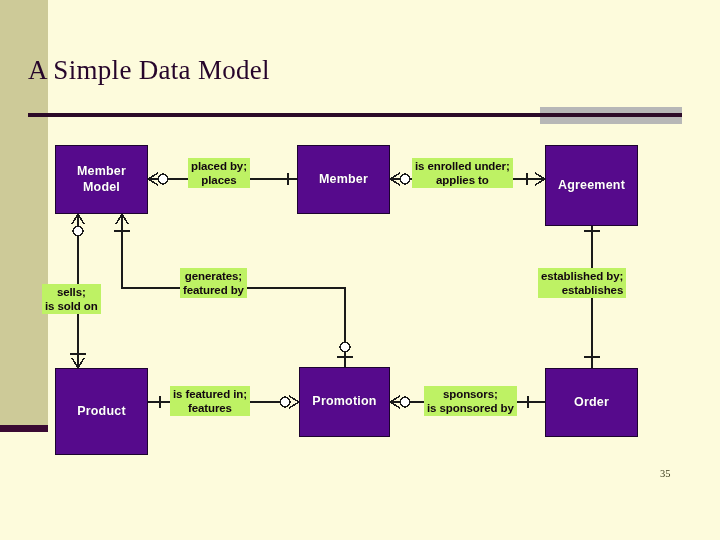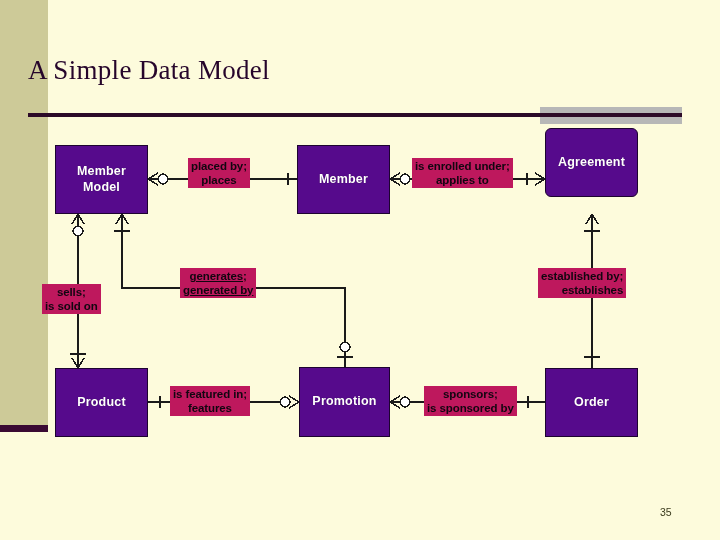--- a/index.html
+++ b/index.html
@@ -65,31 +65,31 @@
   }
   .entity span{display:block;}
   
   .rel-label{
     position:absolute;
     font-size:11.5px;
     font-weight:bold;
     color:#120610;
     text-align:center;
     line-height:1.22;
-    background:#be185d;
+    background:#bef264;
     padding:1px 3px;
     white-space:nowrap;
     letter-spacing:-.1px;
   }
   
   #pagenum{
-    position:absolute;left:660px;top:506px;
+    position:absolute;left:660px;top:468px;
     font-size:10.5px;
     color:#3a3a1c;
-    font-family:Liberation Sans, sans-serif;
+    font-family:Liberation Serif, serif;
   }
 </style>
 </head>
 <body>
 
 <div id="slide">
 
   <div id="sidebar"></div>
   <div id="sidebar-foot"></div>
 
@@ -187,27 +187,27 @@
       <span>Model</span>
     </div>
   </div>
 
   <div class="entity" style="left:297px;top:145px;width:93px;height:69px;">
     <div>
       <span>Member</span>
     </div>
   </div>
 
-  <div class="entity" style="left:545px;top:128px;width:93px;height:69px;border-radius:6px;">
+  <div class="entity" style="left:545px;top:145px;width:93px;height:81px;">
     <div>
       <span>Agreement</span>
     </div>
   </div>
 
-  <div class="entity" style="left:55px;top:368px;width:93px;height:69px;">
+  <div class="entity" style="left:55px;top:368px;width:93px;height:87px;">
     <div>
       <span>Product</span>
     </div>
   </div>
 
   <div class="entity" style="left:299px;top:367px;width:91px;height:70px;">
     <div>
       <span>Promotion</span>
     </div>
   </div>
@@ -226,23 +226,23 @@
   <div class="rel-label" style="left:412px;top:158px;">
     <div>is enrolled under;</div>
     <div>applies to</div>
   </div>
 
   <div class="rel-label" style="left:42px;top:268px;margin-top:16px;">
     <div>sells;</div>
     <div>is sold on</div>
   </div>
 
-  <div class="rel-label" style="left:180px;top:268px;text-decoration:underline;">
+  <div class="rel-label" style="left:180px;top:268px;">
     <div>generates;</div>
-    <div>generated by</div>
+    <div>featured by</div>
   </div>
 
   <div class="rel-label" style="left:538px;top:268px;text-align:right;">
     <div>established by;</div>
     <div>establishes</div>
   </div>
 
   <div class="rel-label" style="left:170px;top:386px;">
     <div>is featured in;</div>
     <div>features</div>

